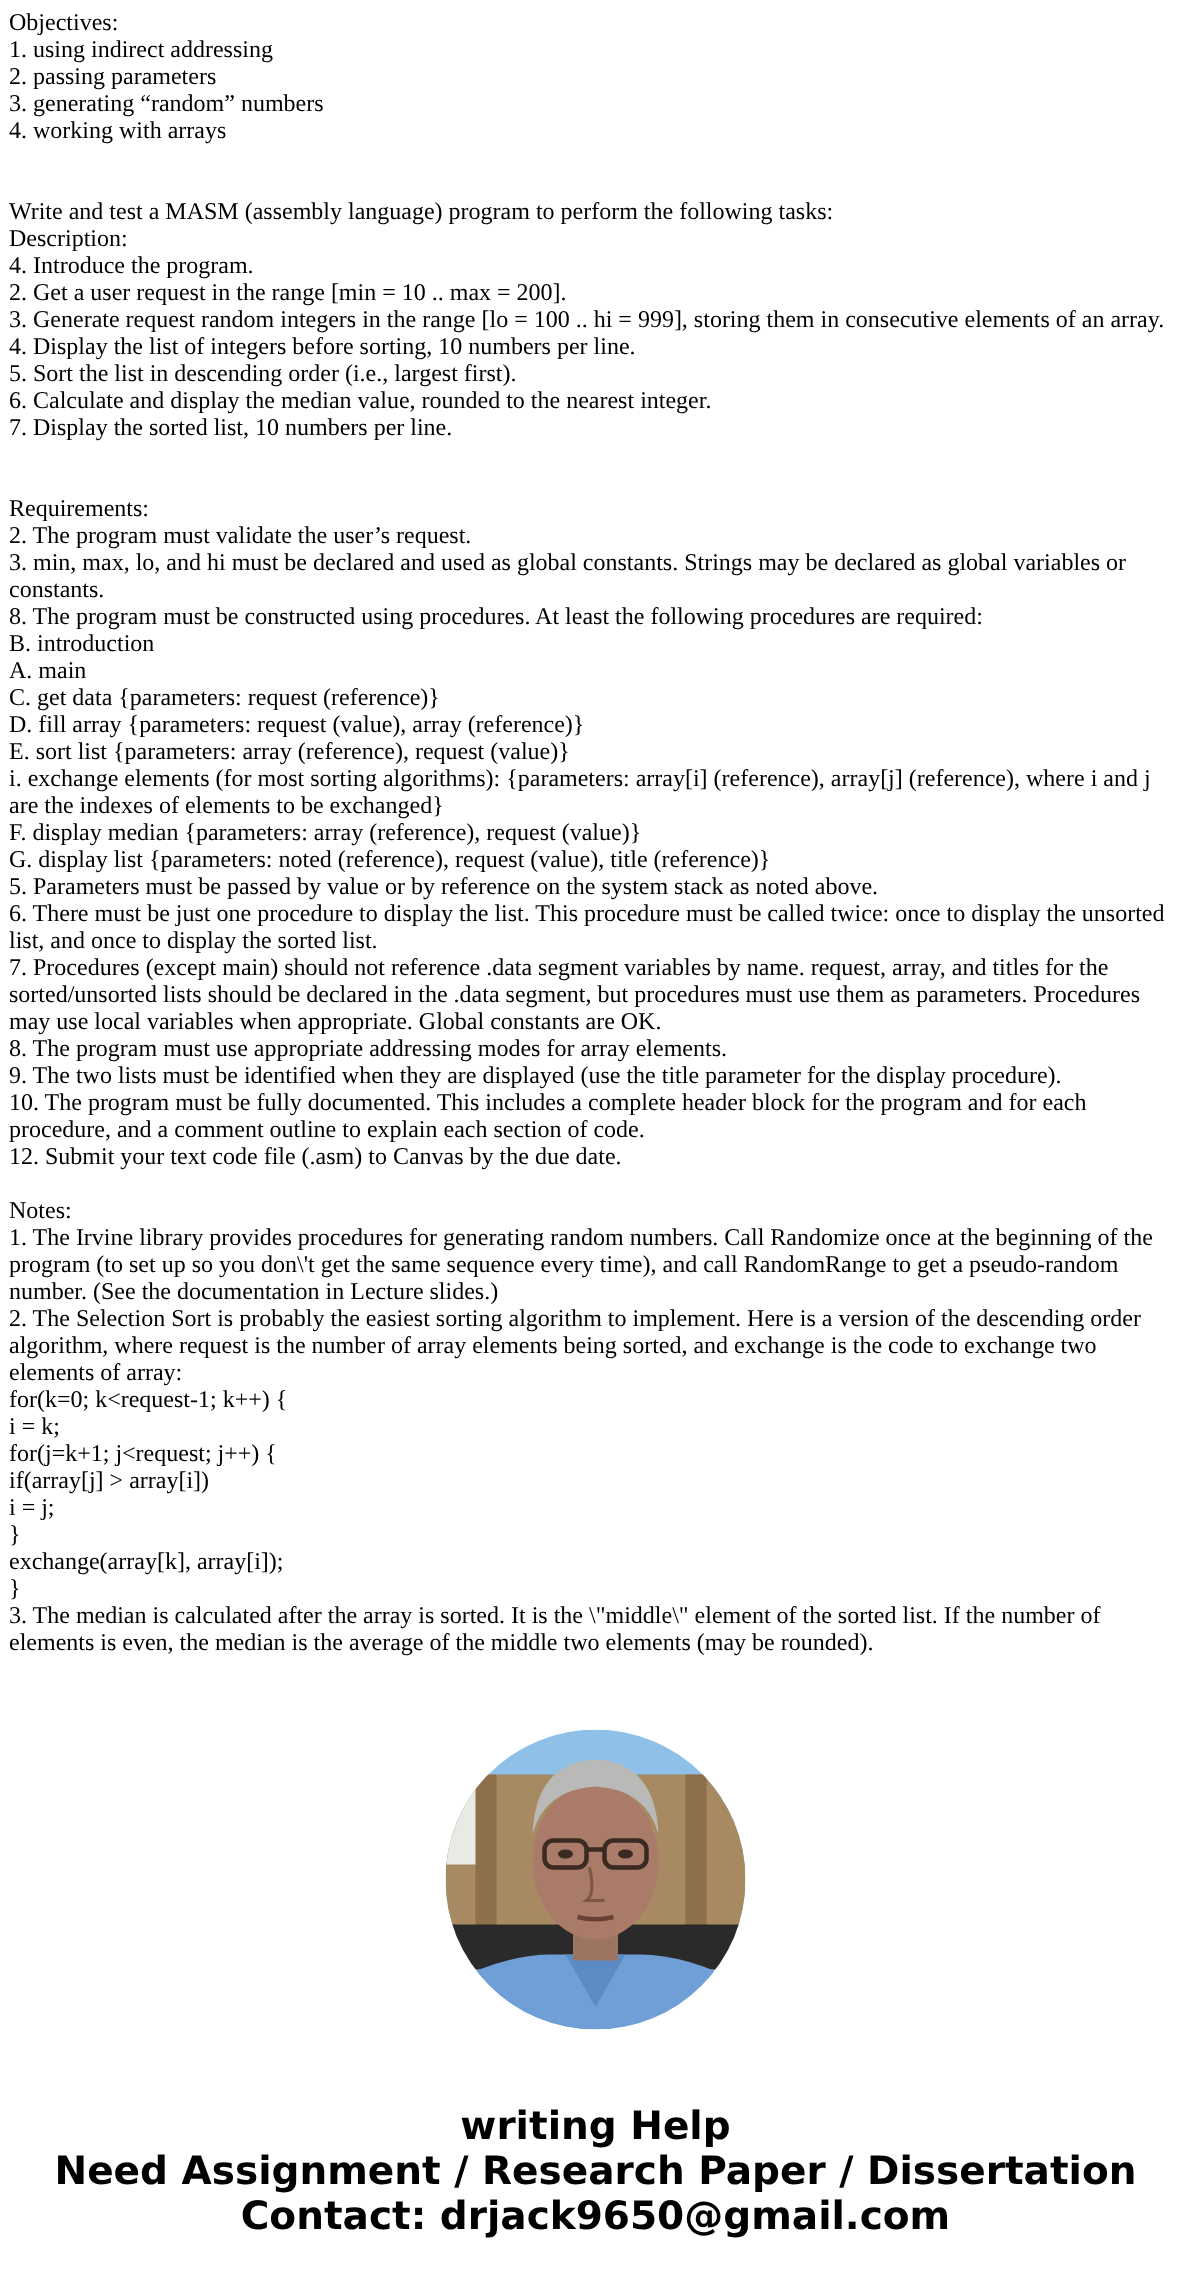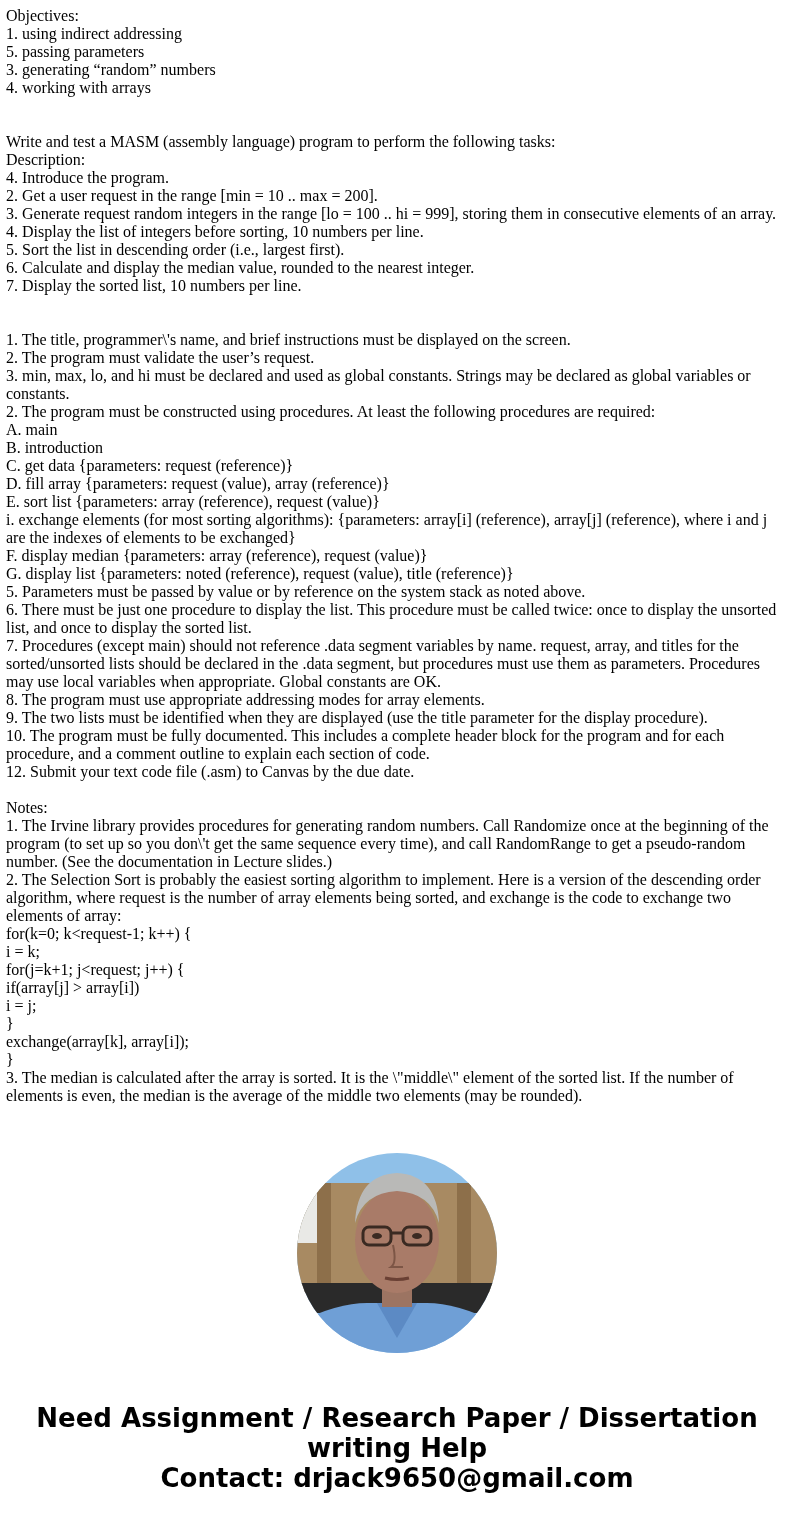--- a/index.html
+++ b/index.html
@@ -22,46 +22,46 @@
       font-family: "DejaVu Sans", sans-serif; font-weight: bold; font-size: 26px; line-height: 30px; color: #000;
     }
   </style>
 </head>
 <body>
 
 <div class="doc">
   <section>
     <p>Objectives:</p>
     <p>1. using indirect addressing</p>
-    <p>5. passing parameters</p>
+    <p>2. passing parameters</p>
     <p>3. generating “random” numbers</p>
     <p>4. working with arrays</p>
   </section>
   <div class="gap"></div>
 
   <section>
     <p>Write and test a MASM (assembly language) program to perform the following tasks:</p>
     <p>Description:</p>
     <p>4. Introduce the program.</p>
     <p>2. Get a user request in the range [min = 10 .. max = 200].</p>
     <p>3. Generate request random integers in the range [lo = 100 .. hi = 999], storing them in consecutive elements of an array.</p>
     <p>4. Display the list of integers before sorting, 10 numbers per line.</p>
     <p>5. Sort the list in descending order (i.e., largest first).</p>
     <p>6. Calculate and display the median value, rounded to the nearest integer.</p>
     <p>7. Display the sorted list, 10 numbers per line.</p>
   </section>
   <div class="gap"></div>
 
   <section>
-    <p>1. The title, programmer\'s name, and brief instructions must be displayed on the screen.</p>
+    <p>Requirements:</p>
     <p>2. The program must validate the user’s request.</p>
     <p>3. min, max, lo, and hi must be declared and used as global constants. Strings may be declared as global variables or constants.</p>
-    <p>2. The program must be constructed using procedures. At least the following procedures are required:</p>
+    <p>8. The program must be constructed using procedures. At least the following procedures are required:</p>
+    <p>B. introduction</p>
     <p>A. main</p>
-    <p>B. introduction</p>
     <p>C. get data {parameters: request (reference)}</p>
     <p>D. fill array {parameters: request (value), array (reference)}</p>
     <p>E. sort list {parameters: array (reference), request (value)}</p>
     <p>i. exchange elements (for most sorting algorithms): {parameters: array[i] (reference), array[j] (reference), where i and j are the indexes of elements to be exchanged}</p>
     <p>F. display median {parameters: array (reference), request (value)}</p>
     <p>G. display list {parameters: noted (reference), request (value), title (reference)}</p>
     <p>5. Parameters must be passed by value or by reference on the system stack as noted above.</p>
     <p>6. There must be just one procedure to display the list. This procedure must be called twice: once to display the unsorted list, and once to display the sorted list.</p>
     <p>7. Procedures (except main) should not reference .data segment variables by name. request, array, and titles for the sorted/unsorted lists should be declared in the .data segment, but procedures must use them as parameters. Procedures may use local variables when appropriate. Global constants are OK.</p>
     <p>8. The program must use appropriate addressing modes for array elements.</p>
@@ -106,16 +106,16 @@
     <rect x="106" y="74" width="28" height="18" rx="6" fill="none" stroke="#3a2a22" stroke-width="3"></rect>
     <line x1="94" y1="80" x2="106" y2="80" stroke="#3a2a22" stroke-width="3"></line>
     <ellipse cx="80" cy="83" rx="5" ry="3" fill="#3b2a22"></ellipse>
     <ellipse cx="120" cy="83" rx="5" ry="3" fill="#3b2a22"></ellipse>
     <path d="M96 92 Q100 110 94 114 L106 114" fill="none" stroke="#7d5646" stroke-width="2"></path>
     <path d="M88 125 Q100 128 112 125" fill="none" stroke="#6a4034" stroke-width="3"></path>
   </svg>
 </div>
 
 <div class="promo">
+  <div>writing Help</div>
   <div>Need Assignment / Research Paper / Dissertation</div>
-  <div>writing Help</div>
   <div>Contact: drjack9650@gmail.com</div>
 </div>
 
 </body></html>

